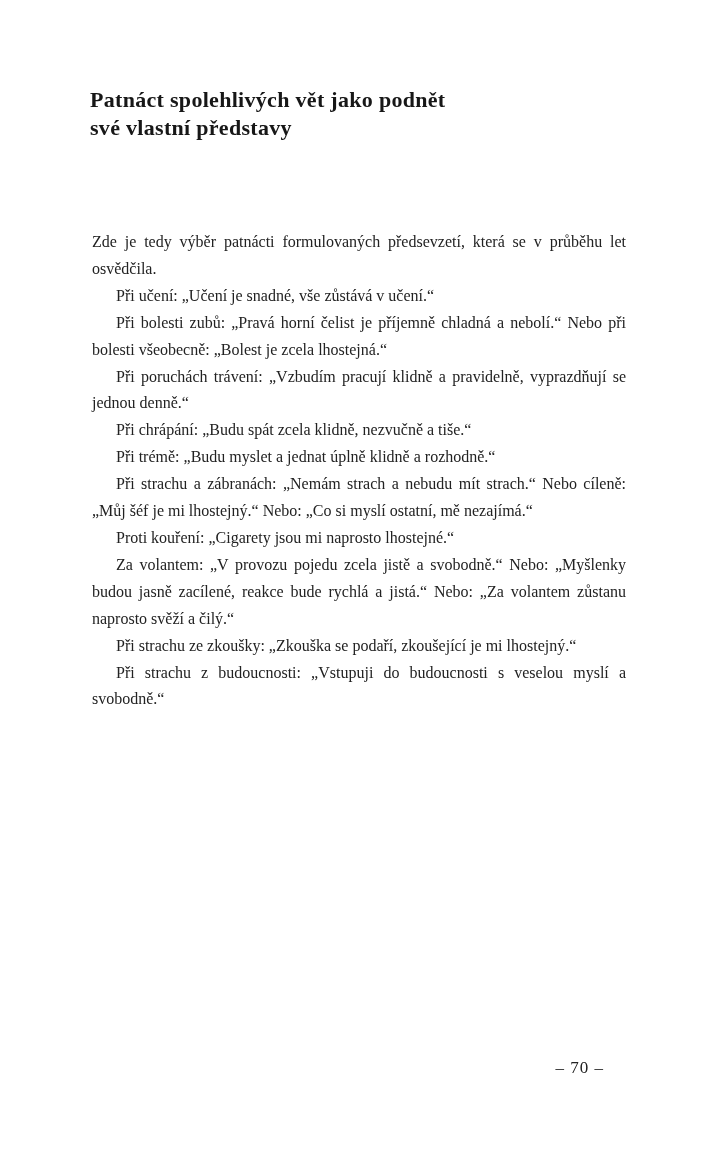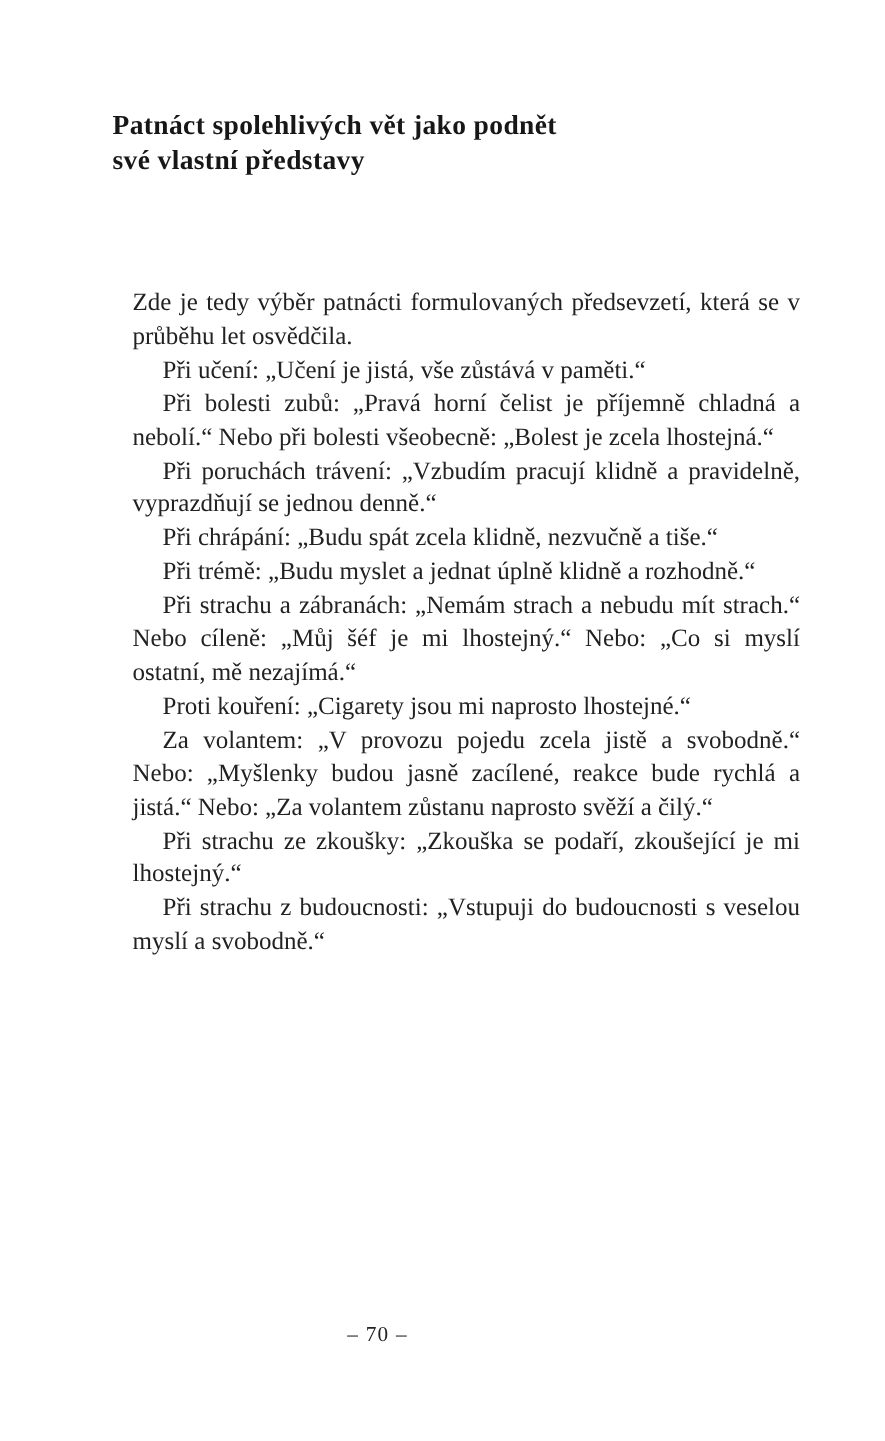--- a/index.html
+++ b/index.html
@@ -18,54 +18,54 @@
     left: 90px;
     top: 86px;
     font-size: 22px;
     font-weight: bold;
     line-height: 28px;
     letter-spacing: 0.3px;
     color: #171717;
   }
   .body-text {
     position: absolute;
-    left: 106px;
+    left: 92px;
     top: 229px;
     width: 534px;
-    font-size: 20px;
+    font-size: 16px;
     line-height: 26.9px;
     text-align: justify;
     color: #222222;
   }
   .body-text p { text-indent: 0; }
   .body-text p.indent { text-indent: 24px; }
   .page-number {
     position: absolute;
     left: 0;
     top: 1058px;
     width: 604px;
-    text-align: center;
+    text-align: right;
     font-size: 17px;
     letter-spacing: 1px;
     color: #222222;
   }
 </style>
 </head>
 <body>
 
 <div class="page">
 
   <h1 class="chapter-title">
       <div>Patnáct spolehlivých vět jako podnět</div>
       <div>své vlastní představy</div>
     </h1>
 
   <div class="body-text">
       <p>Zde je tedy výběr patnácti formulovaných předsevzetí, která se v průběhu let osvědčila.</p>
-      <p class="indent">Při učení: „Učení je jistá, vše zůstává v paměti.“</p>
+      <p class="indent">Při učení: „Učení je snadné, vše zůstává v učení.“</p>
       <p class="indent">Při bolesti zubů: „Pravá horní čelist je příjemně chladná a nebolí.“ Nebo při bolesti všeobecně: „Bolest je zcela lhostejná.“</p>
       <p class="indent">Při poruchách trávení: „Vzbudím pracují klidně a pravidelně, vyprazdňují se jednou denně.“</p>
       <p class="indent">Při chrápání: „Budu spát zcela klidně, nezvučně a tiše.“</p>
       <p class="indent">Při trémě: „Budu myslet a jednat úplně klidně a rozhodně.“</p>
       <p class="indent">Při strachu a zábranách: „Nemám strach a nebudu mít strach.“ Nebo cíleně: „Můj šéf je mi lhostejný.“ Nebo: „Co si myslí ostatní, mě nezajímá.“</p>
       <p class="indent">Proti kouření: „Cigarety jsou mi naprosto lhostejné.“</p>
       <p class="indent">Za volantem: „V provozu pojedu zcela jistě a svobodně.“ Nebo: „Myšlenky budou jasně zacílené, reakce bude rychlá a jistá.“ Nebo: „Za volantem zůstanu naprosto svěží a čilý.“</p>
       <p class="indent">Při strachu ze zkoušky: „Zkouška se podaří, zkoušející je mi lhostejný.“</p>
       <p class="indent">Při strachu z budoucnosti: „Vstupuji do budoucnosti s veselou myslí a svobodně.“</p>
     </div>

